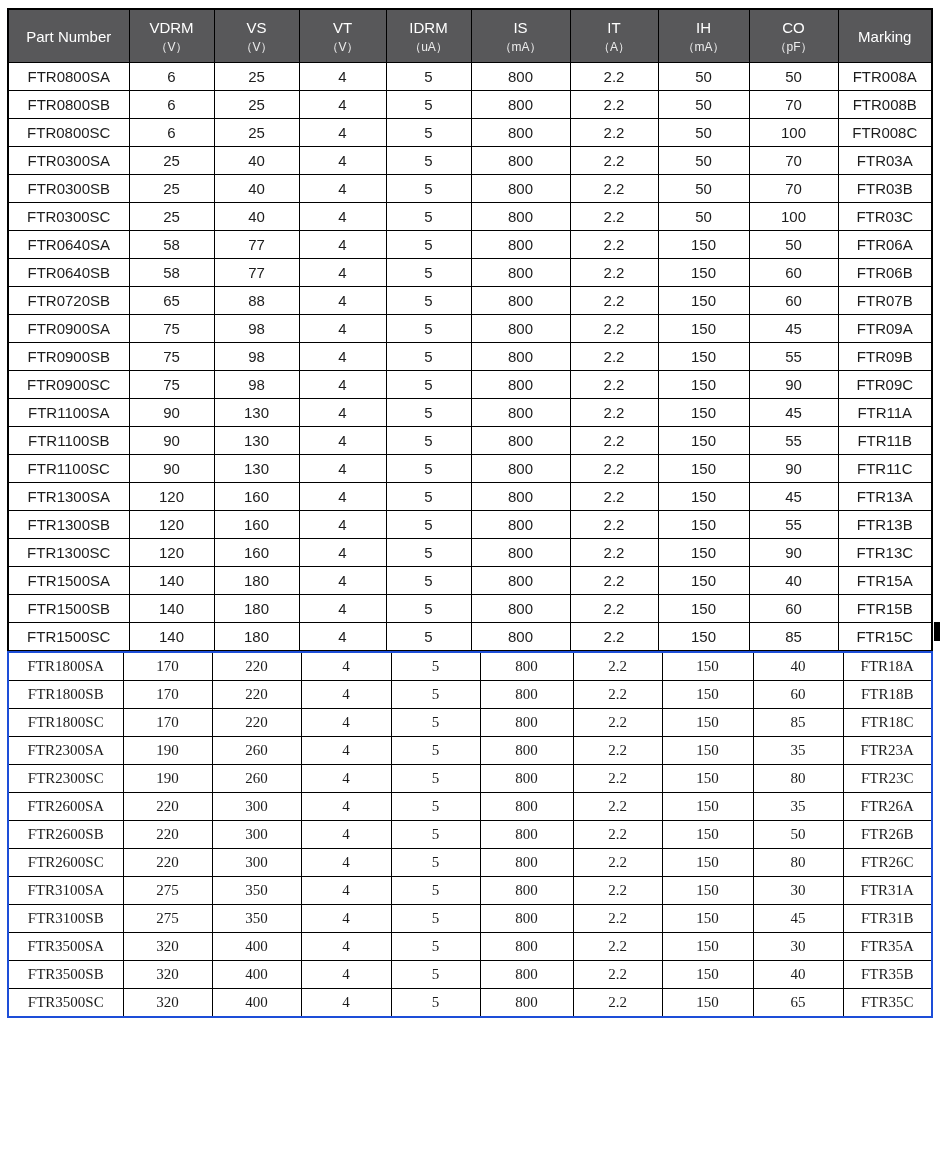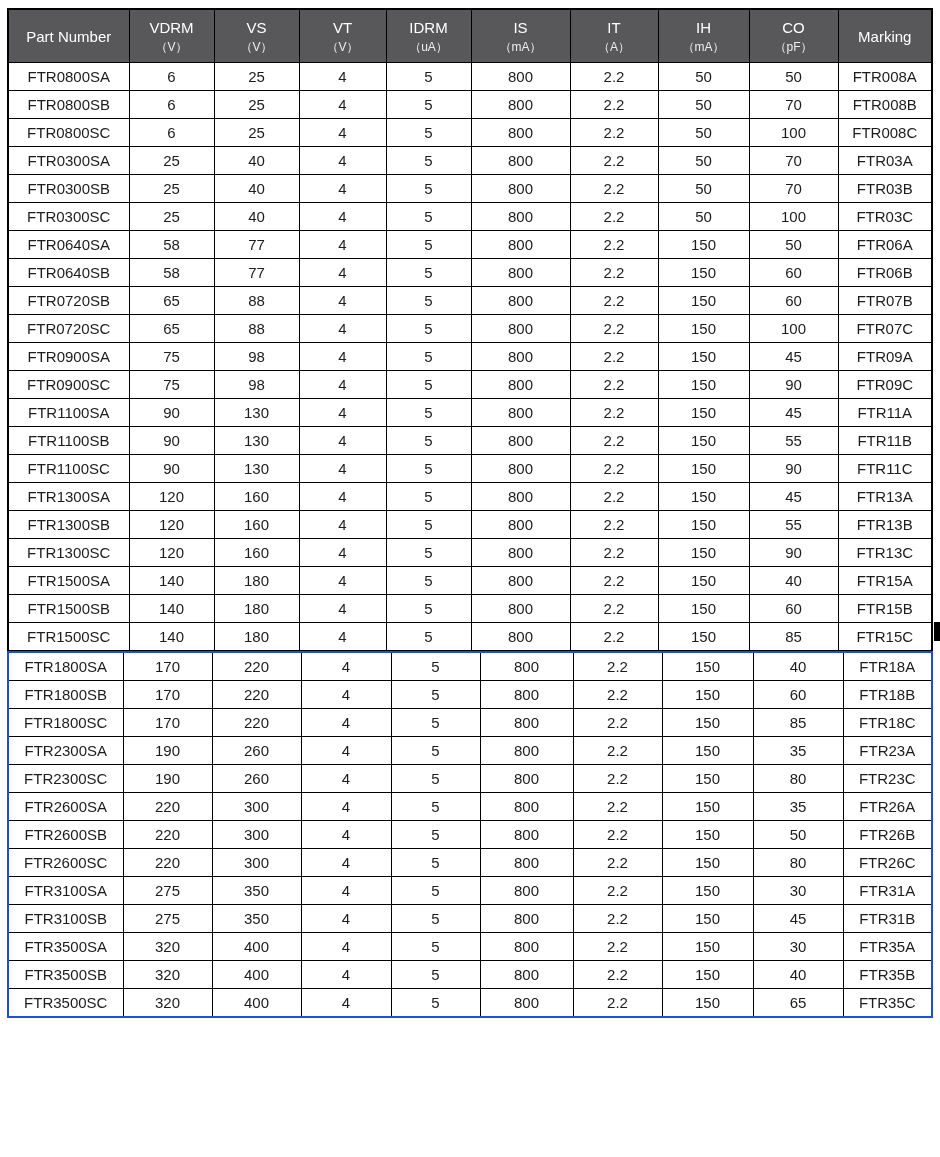--- a/index.html
+++ b/index.html
@@ -26,20 +26,21 @@
     table-layout: fixed;
     width: 924px;
   }
   table.upper {
     border: 2px solid #000;
     border-bottom-width: 1px;
   }
   table.lower {
     border: 2px solid #1d4ed8;
     border-top-width: 2px;
+    font-family: Liberation Serif, serif;
   }
   th, td {
     border: 1px solid #000;
     padding: 0;
     text-align: center;
     vertical-align: middle;
     overflow: hidden;
     white-space: nowrap;
   }
   th {
@@ -237,42 +238,42 @@
             <td>88</td>
             <td>4</td>
             <td>5</td>
             <td>800</td>
             <td>2.2</td>
             <td>150</td>
             <td>60</td>
             <td>FTR07B</td>
           </tr>
           <tr>
-            <td>FTR0720SC</td>
-            <td>65</td>
-            <td>88</td>
-            <td>4</td>
-            <td>5</td>
-            <td>800</td>
-            <td>2.2</td>
-            <td>150</td>
-            <td>100</td>
-            <td>FTR07C</td>
-          </tr>
-          <tr>
             <td>FTR0900SA</td>
             <td>75</td>
             <td>98</td>
             <td>4</td>
             <td>5</td>
             <td>800</td>
             <td>2.2</td>
             <td>150</td>
             <td>45</td>
             <td>FTR09A</td>
+          </tr>
+          <tr>
+            <td>FTR0900SB</td>
+            <td>75</td>
+            <td>98</td>
+            <td>4</td>
+            <td>5</td>
+            <td>800</td>
+            <td>2.2</td>
+            <td>150</td>
+            <td>55</td>
+            <td>FTR09B</td>
           </tr>
           <tr>
             <td>FTR0900SC</td>
             <td>75</td>
             <td>98</td>
             <td>4</td>
             <td>5</td>
             <td>800</td>
             <td>2.2</td>
             <td>150</td>

